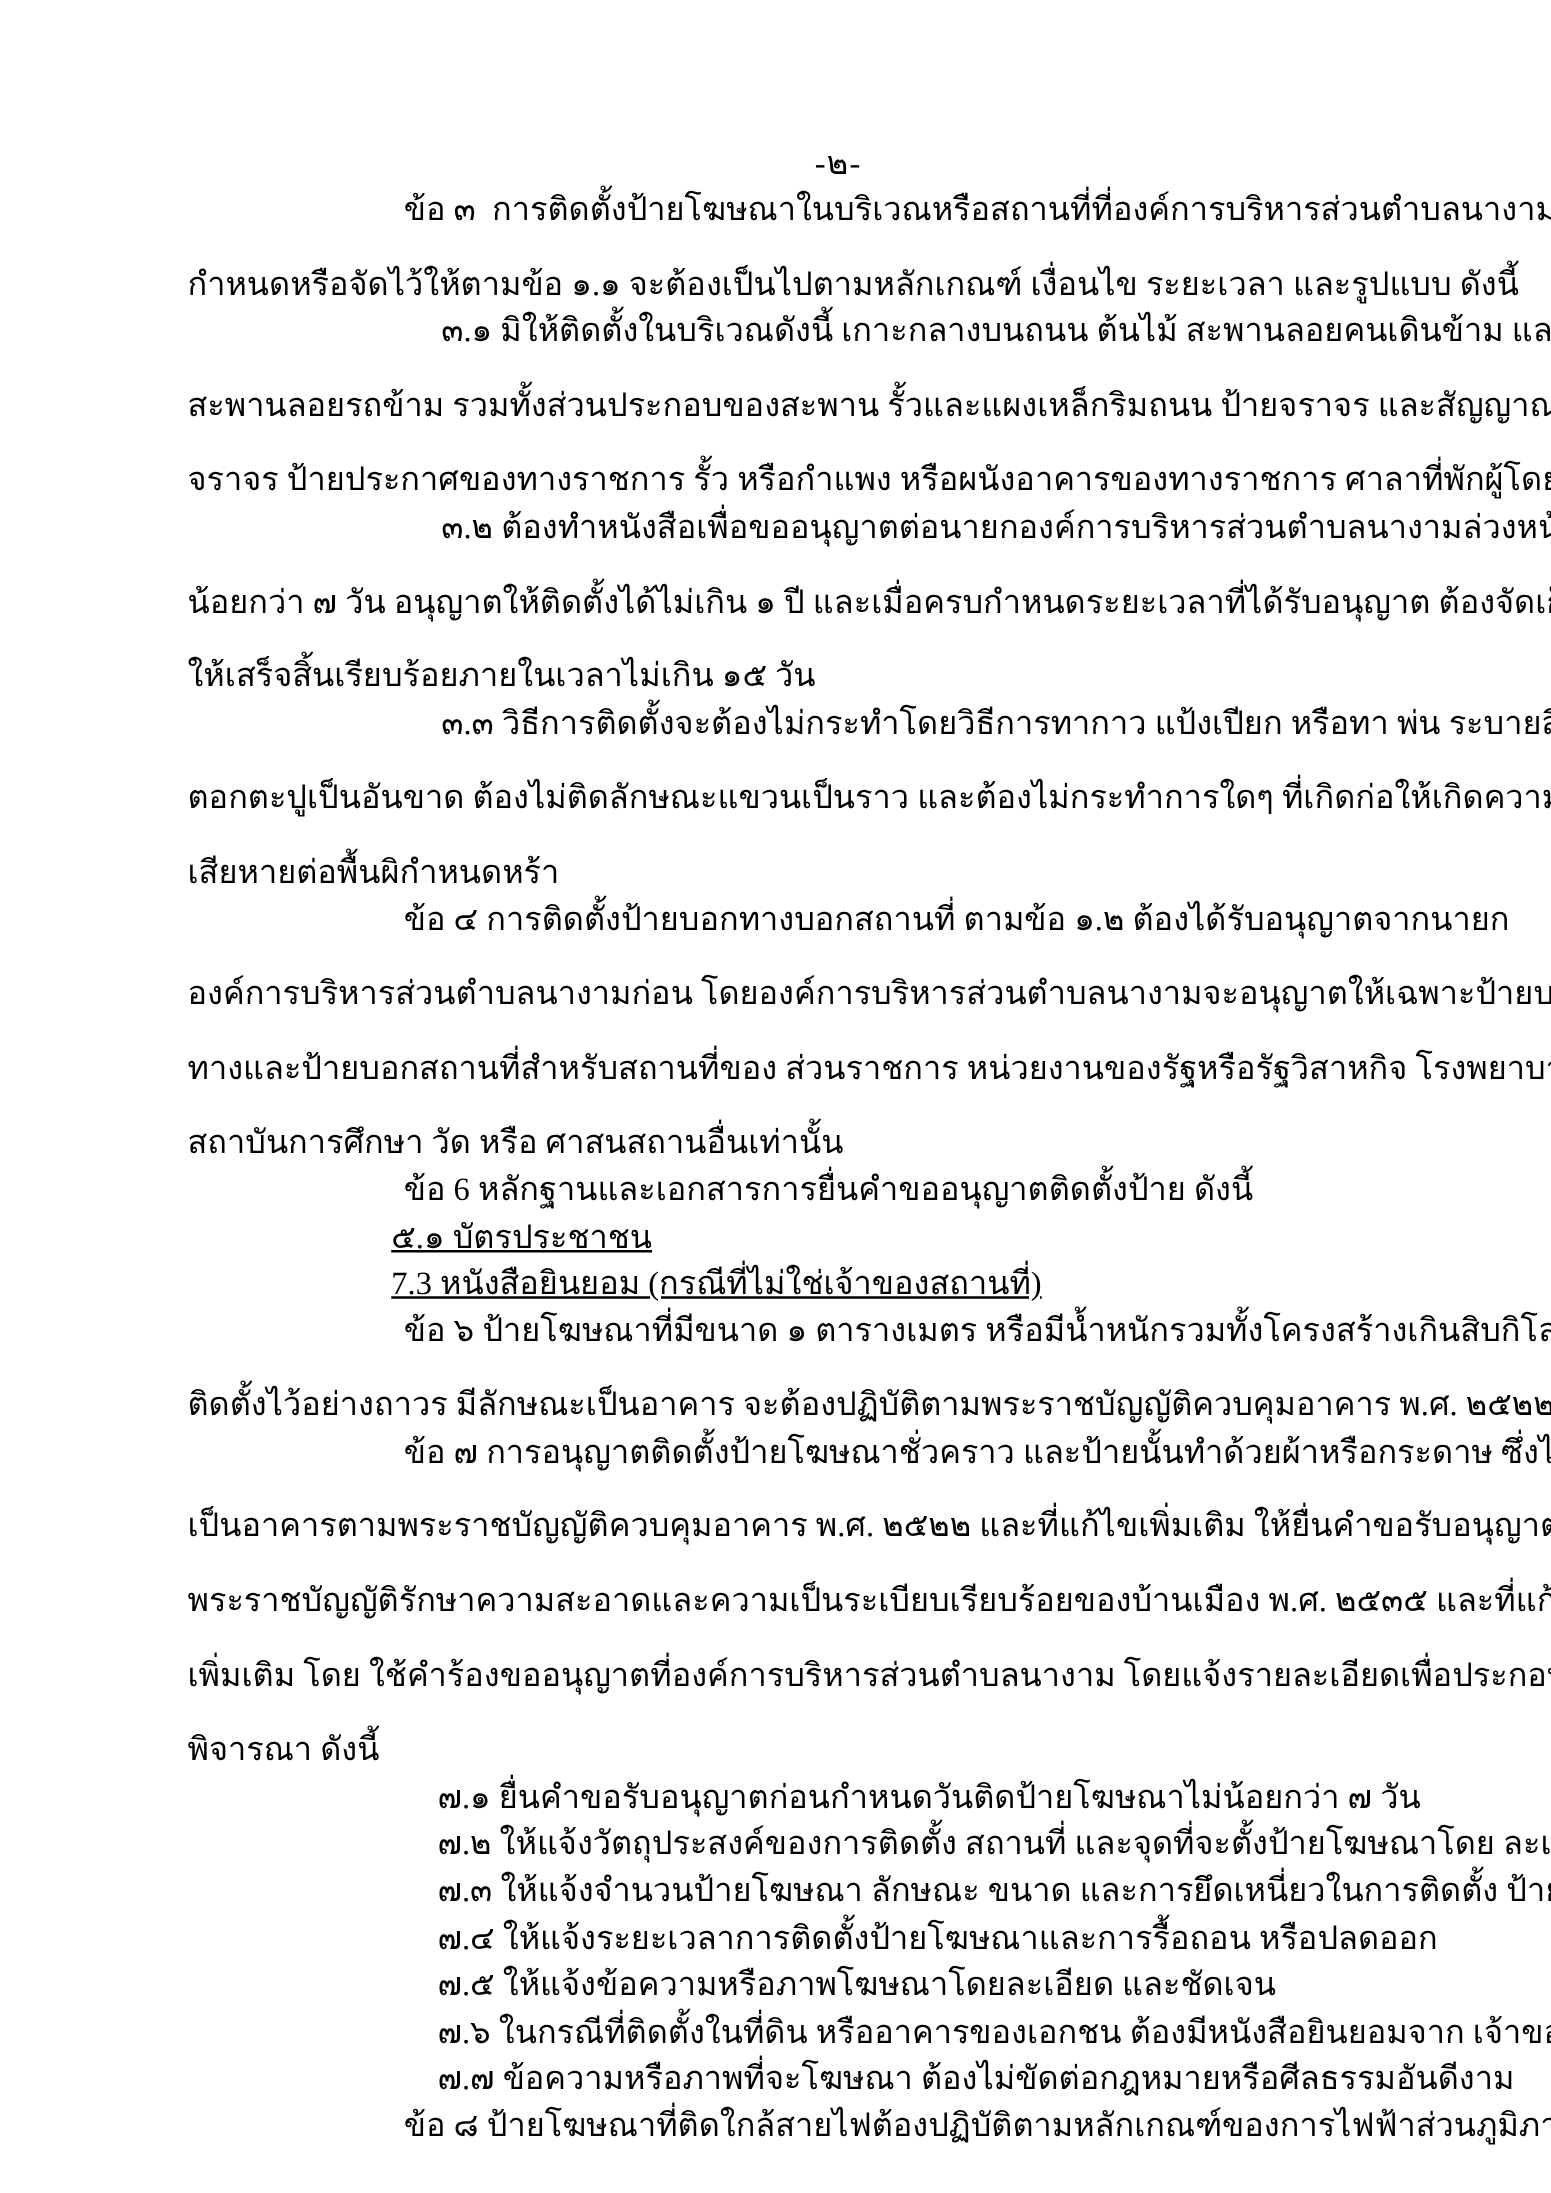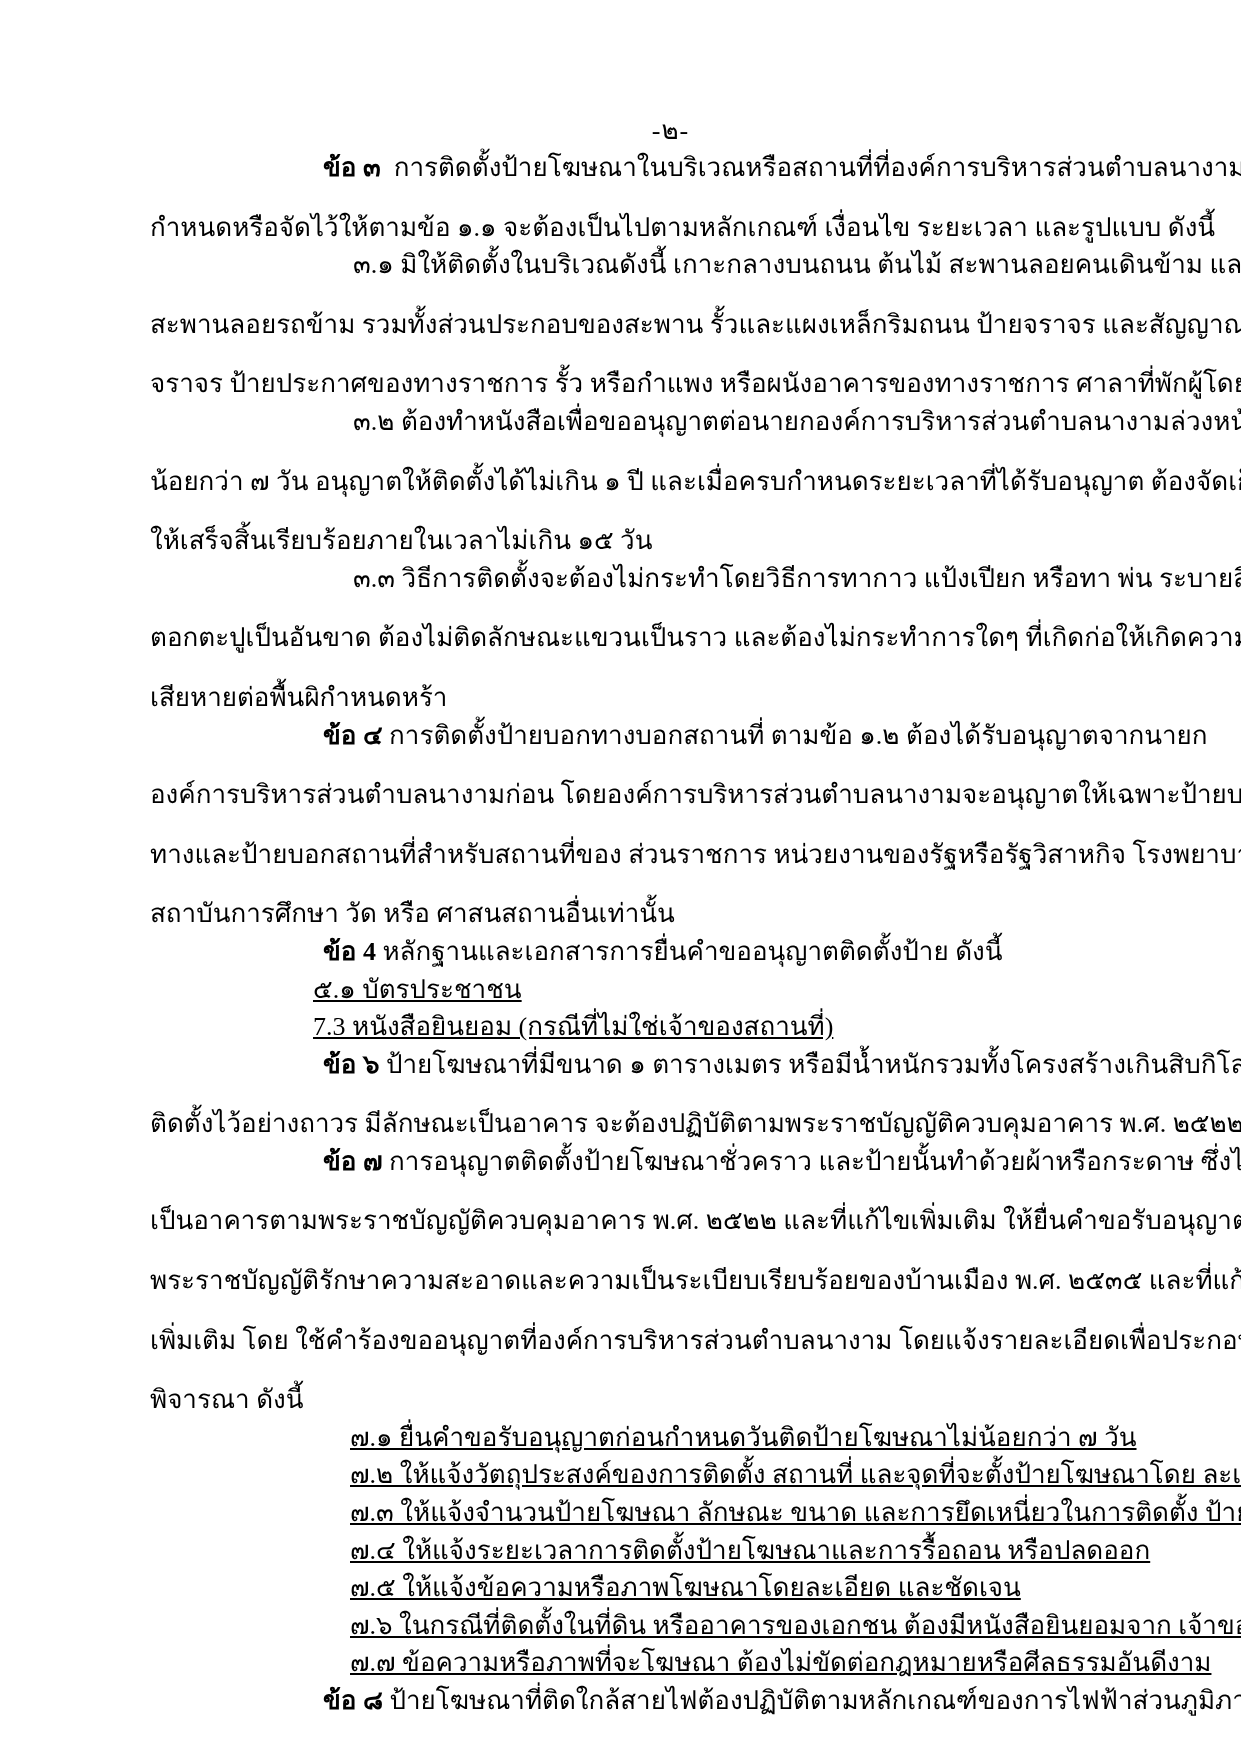--- a/index.html
+++ b/index.html
@@ -43,22 +43,22 @@
     height: 37.6px;
     line-height: 37.6px;
     font-size: 26px;
     white-space: pre;
     overflow: visible;
   }
   .i-margin { padding-left: 0; margin-top: 22px; }
   .i-para   { padding-left: 173px; }
   .i-sub3   { padding-left: 203px; }
   .i-sub5   { padding-left: 163px; text-decoration: underline; }
-  .i-sub7   { padding-left: 200px; text-decoration: underline; }
-  .sec-num  { font-weight: bold; }
+  .i-sub7   { padding-left: 200px; }
+  .sec-num  { font-weight: normal; }
 </style>
 </head>
 <body>
 
 <div class="page">
   <div class="pagenum">-๒-</div>
   <div class="content">
       <div class="line i-para"><span class="sec-num">ข้อ ๓</span><span>  การติดตั้งป้ายโฆษณาในบริเวณหรือสถานที่ที่องค์การบริหารส่วนตำบลนางาม</span></div>
       <div class="line i-margin"><span>กำหนดหรือจัดไว้ให้ตามข้อ ๑.๑ จะต้องเป็นไปตามหลักเกณฑ์ เงื่อนไข ระยะเวลา และรูปแบบ ดังนี้</span></div>
       <div class="line i-sub3"><span>๓.๑ มิให้ติดตั้งในบริเวณดังนี้ เกาะกลางบนถนน ต้นไม้ สะพานลอยคนเดินข้าม และ</span></div>
@@ -67,21 +67,21 @@
       <div class="line i-sub3"><span>๓.๒ ต้องทำหนังสือเพื่อขออนุญาตต่อนายกองค์การบริหารส่วนตำบลนางามล่วงหน้าไม่</span></div>
       <div class="line i-margin"><span>น้อยกว่า ๗ วัน อนุญาตให้ติดตั้งได้ไม่เกิน ๑ ปี และเมื่อครบกำหนดระยะเวลาที่ได้รับอนุญาต ต้องจัดเก็บ</span></div>
       <div class="line i-margin"><span>ให้เสร็จสิ้นเรียบร้อยภายในเวลาไม่เกิน ๑๕ วัน</span></div>
       <div class="line i-sub3"><span>๓.๓ วิธีการติดตั้งจะต้องไม่กระทำโดยวิธีการทากาว แป้งเปียก หรือทา พ่น ระบายสีหรือ</span></div>
       <div class="line i-margin"><span>ตอกตะปูเป็นอันขาด ต้องไม่ติดลักษณะแขวนเป็นราว และต้องไม่กระทำการใดๆ ที่เกิดก่อให้เกิดความ</span></div>
       <div class="line i-margin"><span>เสียหายต่อพื้นผิกำหนดหร้า</span></div>
       <div class="line i-para"><span class="sec-num">ข้อ ๔</span><span> การติดตั้งป้ายบอกทางบอกสถานที่ ตามข้อ ๑.๒ ต้องได้รับอนุญาตจากนายก</span></div>
       <div class="line i-margin"><span>องค์การบริหารส่วนตำบลนางามก่อน โดยองค์การบริหารส่วนตำบลนางามจะอนุญาตให้เฉพาะป้ายบอก</span></div>
       <div class="line i-margin"><span>ทางและป้ายบอกสถานที่สำหรับสถานที่ของ ส่วนราชการ หน่วยงานของรัฐหรือรัฐวิสาหกิจ โรงพยาบาล</span></div>
       <div class="line i-margin"><span>สถาบันการศึกษา วัด หรือ ศาสนสถานอื่นเท่านั้น</span></div>
-      <div class="line i-para"><span class="sec-num">ข้อ 4</span><span> หลักฐานและเอกสารการยื่นคำขออนุญาตติดตั้งป้าย ดังนี้</span></div>
+      <div class="line i-para"><span class="sec-num">ข้อ 6</span><span> หลักฐานและเอกสารการยื่นคำขออนุญาตติดตั้งป้าย ดังนี้</span></div>
       <div class="line i-sub5"><span>๕.๑ บัตรประชาชน</span></div>
       <div class="line i-sub5"><span>7.3 หนังสือยินยอม (กรณีที่ไม่ใช่เจ้าของสถานที่)</span></div>
       <div class="line i-para"><span class="sec-num">ข้อ ๖</span><span> ป้ายโฆษณาที่มีขนาด ๑ ตารางเมตร หรือมีน้ำหนักรวมทั้งโครงสร้างเกินสิบกิโลกรัม</span></div>
       <div class="line i-margin"><span>ติดตั้งไว้อย่างถาวร มีลักษณะเป็นอาคาร จะต้องปฏิบัติตามพระราชบัญญัติควบคุมอาคาร พ.ศ. ๒๕๒๒</span></div>
       <div class="line i-para"><span class="sec-num">ข้อ ๗</span><span> การอนุญาตติดตั้งป้ายโฆษณาชั่วคราว และป้ายนั้นทำด้วยผ้าหรือกระดาษ ซึ่งไม่</span></div>
       <div class="line i-margin"><span>เป็นอาคารตามพระราชบัญญัติควบคุมอาคาร พ.ศ. ๒๕๒๒ และที่แก้ไขเพิ่มเติม ให้ยื่นคำขอรับอนุญาตตาม</span></div>
       <div class="line i-margin"><span>พระราชบัญญัติรักษาความสะอาดและความเป็นระเบียบเรียบร้อยของบ้านเมือง พ.ศ. ๒๕๓๕ และที่แก้ไข</span></div>
       <div class="line i-margin"><span>เพิ่มเติม โดย ใช้คำร้องขออนุญาตที่องค์การบริหารส่วนตำบลนางาม โดยแจ้งรายละเอียดเพื่อประกอบการ</span></div>
       <div class="line i-margin"><span>พิจารณา ดังนี้</span></div>
       <div class="line i-sub7"><span>๗.๑ ยื่นคำขอรับอนุญาตก่อนกำหนดวันติดป้ายโฆษณาไม่น้อยกว่า ๗ วัน</span></div>

